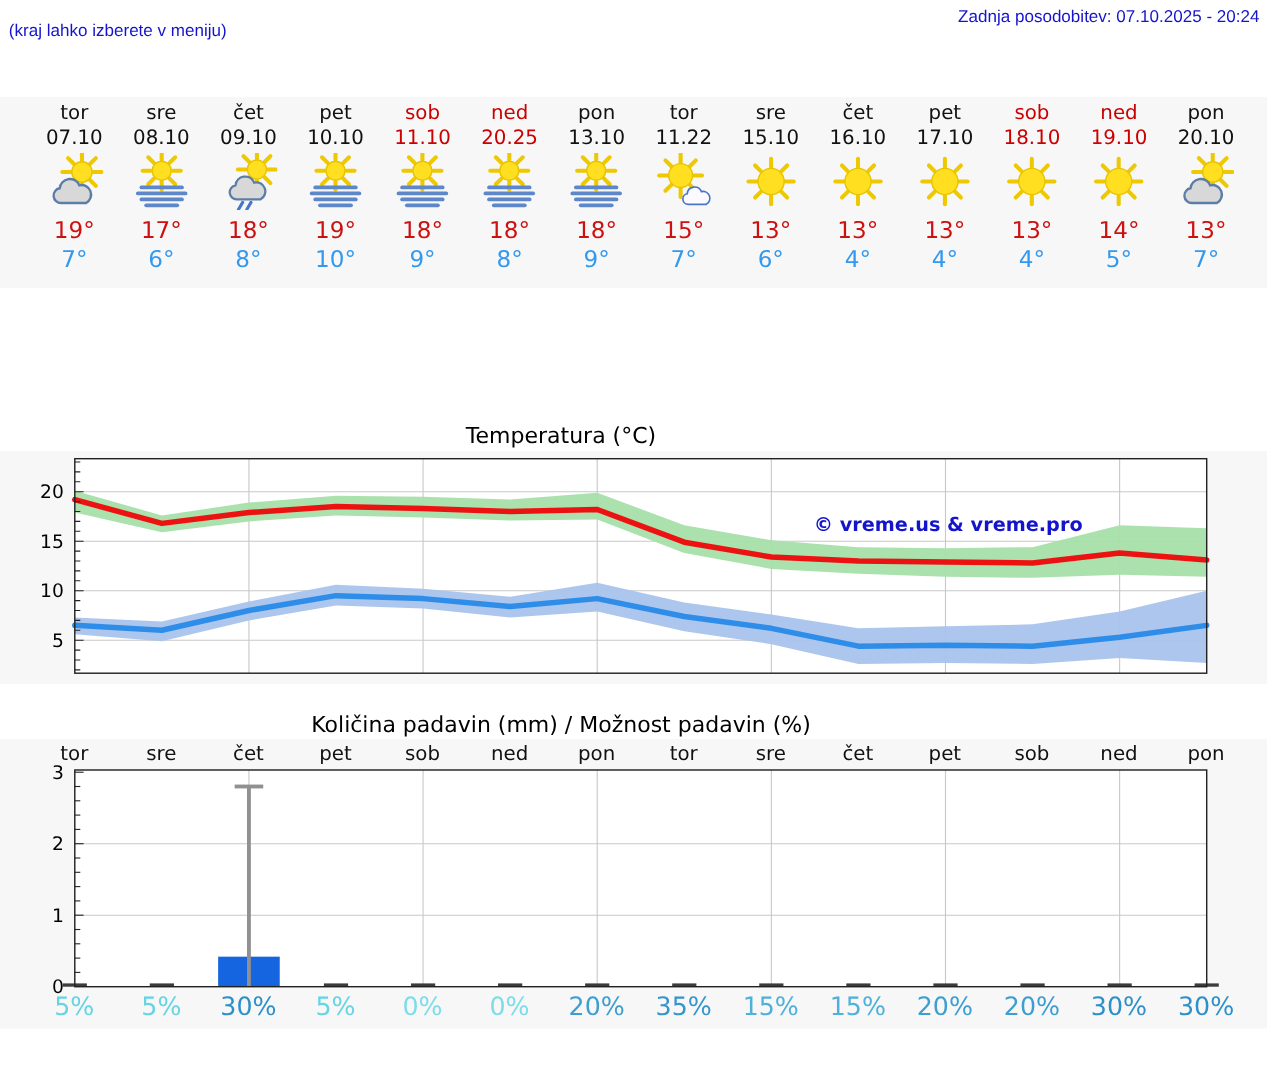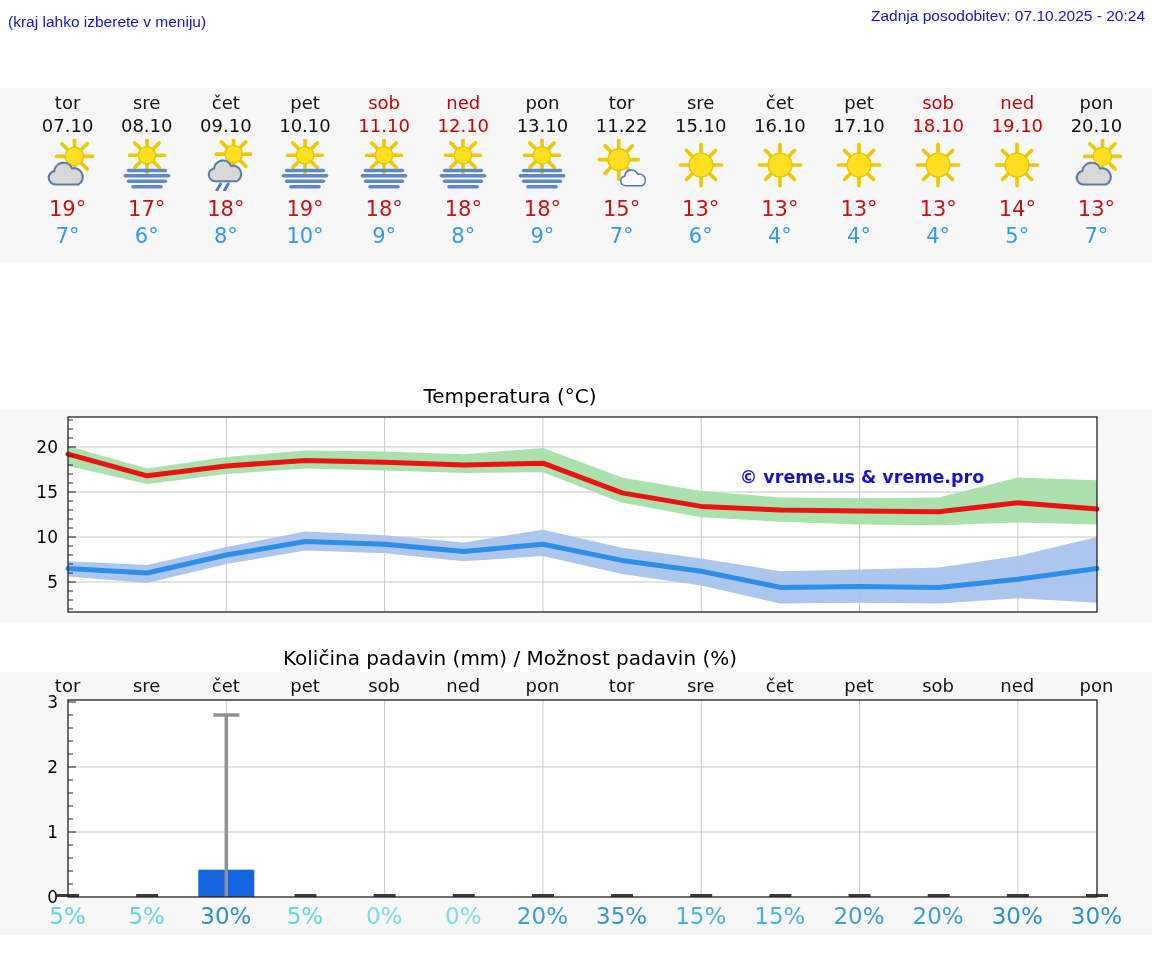--- a/index.html
+++ b/index.html
@@ -1,19 +1,19 @@
 <!DOCTYPE html>
 <html><head>
 <meta charset="utf-8">
 <style>
   html,body{margin:0;padding:0;background:#fff;}
   .page{position:relative;width:1152px;height:975px;background:#ffffff;overflow:hidden;
         font-family:"DejaVu Sans","Liberation Sans",sans-serif;color:#111;}
   .hdr{font-family:"Liberation Sans","DejaVu Sans",sans-serif;color:#1414cc;}
-  .menu-hint{position:absolute;top:13px;left:8px;font-size:15.5px;text-decoration:none;}
+  .menu-hint{position:absolute;top:20px;left:8px;font-size:15.5px;text-decoration:none;}
   .page-title{position:absolute;top:16px;left:0;width:990px;text-align:center;font-size:23px;}
   .last-update{position:absolute;top:7px;right:7px;font-size:15.5px;}
   .band{position:absolute;left:0;width:1152px;background:#f7f7f7;}
   .band-strip{top:88px;height:174px;}
   .band-temp{top:410px;height:212px;}
   .band-precip{top:672px;height:263px;}
   .grid14{position:absolute;left:28px;width:1108px;display:grid;grid-template-columns:repeat(14,1fr);}
   .fc-cols{top:91px;}
   .fc-col{text-align:center;}
   .fc-day{font-size:18px;line-height:23px;}
@@ -155,21 +155,21 @@
             <line x1="4" y1="34" x2="44" y2="34" stroke="#5d87c8" stroke-width="3.2" stroke-linecap="round"></line>
             <line x1="7" y1="39" x2="41" y2="39" stroke="#5d87c8" stroke-width="3.2" stroke-linecap="round"></line>
             <line x1="11" y1="44" x2="37" y2="44" stroke="#5d87c8" stroke-width="3.2" stroke-linecap="round"></line>
           </svg>
         </div>
     <div class="fc-high">18°</div>
     <div class="fc-low">9°</div>
   </div>
       <div class="fc-col weekend">
     <div class="fc-day">ned</div>
-    <div class="fc-date">12.10</div>
+    <div class="fc-date">20.25</div>
     <div class="fc-icon">
           <svg viewBox="0 0 48 48">
             <line x1="33" y1="15" x2="40" y2="15" stroke="#eec800" stroke-width="3.4" stroke-linecap="round"></line>
             <line x1="30.36396103067893" y1="21.36396103067893" x2="35.31370849898476" y2="26.31370849898476" stroke="#eec800" stroke-width="3.4" stroke-linecap="round"></line>
             <line x1="24" y1="24" x2="24" y2="31" stroke="#eec800" stroke-width="3.4" stroke-linecap="round"></line>
             <line x1="17.63603896932107" y1="21.36396103067893" x2="12.68629150101524" y2="26.31370849898476" stroke="#eec800" stroke-width="3.4" stroke-linecap="round"></line>
             <line x1="15" y1="15.000000000000002" x2="8" y2="15.000000000000002" stroke="#eec800" stroke-width="3.4" stroke-linecap="round"></line>
             <line x1="17.63603896932107" y1="8.636038969321072" x2="12.686291501015237" y2="3.6862915010152406" stroke="#eec800" stroke-width="3.4" stroke-linecap="round"></line>
             <line x1="24" y1="6" x2="23.999999999999996" y2="-1" stroke="#eec800" stroke-width="3.4" stroke-linecap="round"></line>
             <line x1="30.363961030678926" y1="8.63603896932107" x2="35.31370849898476" y2="3.686291501015237" stroke="#eec800" stroke-width="3.4" stroke-linecap="round"></line>

